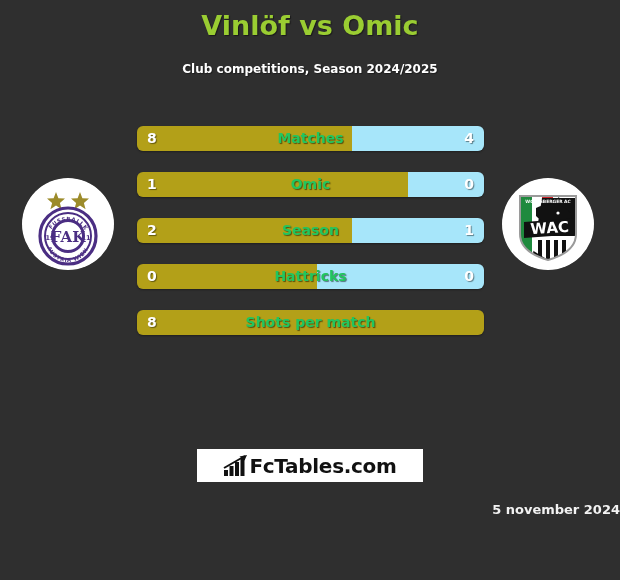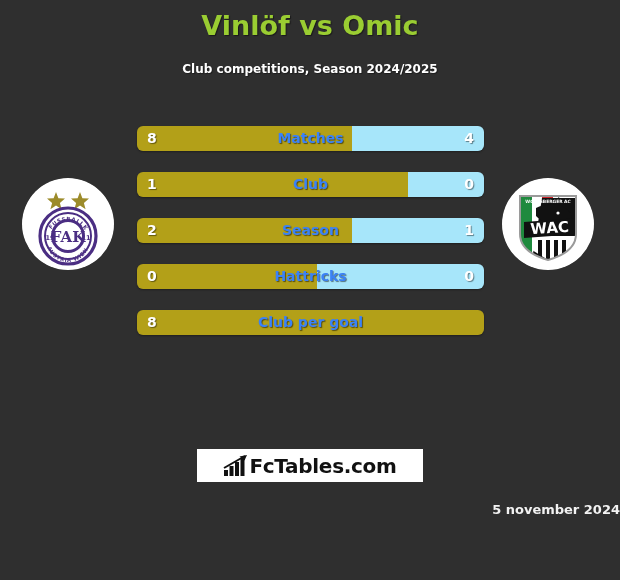--- a/index.html
+++ b/index.html
@@ -103,21 +103,21 @@
   .val-right { right: 10px; }
 
   .lbl {
     position: absolute;
     left: 0; right: 0; top: 0;
     height: 25px;
     line-height: 25px;
     text-align: center;
     font-size: 14px;
     font-weight: bold;
-    color: #3b82f6;
+    color: #22c55e;
     text-shadow: 1px 1px 1px rgba(0,0,0,0.5);
     z-index: 3;
   }
 
   
   .brand {
     position: absolute;
     left: 197px;
     top: 449px;
     width: 226px;
@@ -217,21 +217,21 @@
       <div class="bar-right" style="width:38%"></div>
       <span class="val val-left">8</span>
       <span class="lbl">Matches</span>
       <span class="val val-right">4</span>
     </div>
 
     <div class="row">
       <div class="bar-left" style="width:78%"></div>
       <div class="bar-right" style="width:22%"></div>
       <span class="val val-left">1</span>
-      <span class="lbl">Club</span>
+      <span class="lbl">Omic</span>
       <span class="val val-right">0</span>
     </div>
 
     <div class="row">
       <div class="bar-left" style="width:62%"></div>
       <div class="bar-right" style="width:38%"></div>
       <span class="val val-left">2</span>
       <span class="lbl">Season</span>
       <span class="val val-right">1</span>
     </div>
@@ -241,21 +241,21 @@
       <div class="bar-right" style="width:48%"></div>
       <span class="val val-left">0</span>
       <span class="lbl">Hattricks</span>
       <span class="val val-right">0</span>
     </div>
 
 
     <div class="row single">
       <div class="bar-left"></div>
       <span class="val val-left">8</span>
-      <span class="lbl">Club per goal</span>
+      <span class="lbl">Shots per match</span>
     </div>
 
 
   </div>
 
   <div class="brand">
     <svg class="brand-icon" width="26" height="22" viewBox="0 0 26 22" xmlns="http://www.w3.org/2000/svg">
       <rect x="1" y="15" width="4" height="6" fill="#111111"></rect>
       <rect x="6.5" y="11" width="4" height="10" fill="#111111"></rect>
       <rect x="12" y="7" width="4" height="14" fill="#111111"></rect>

